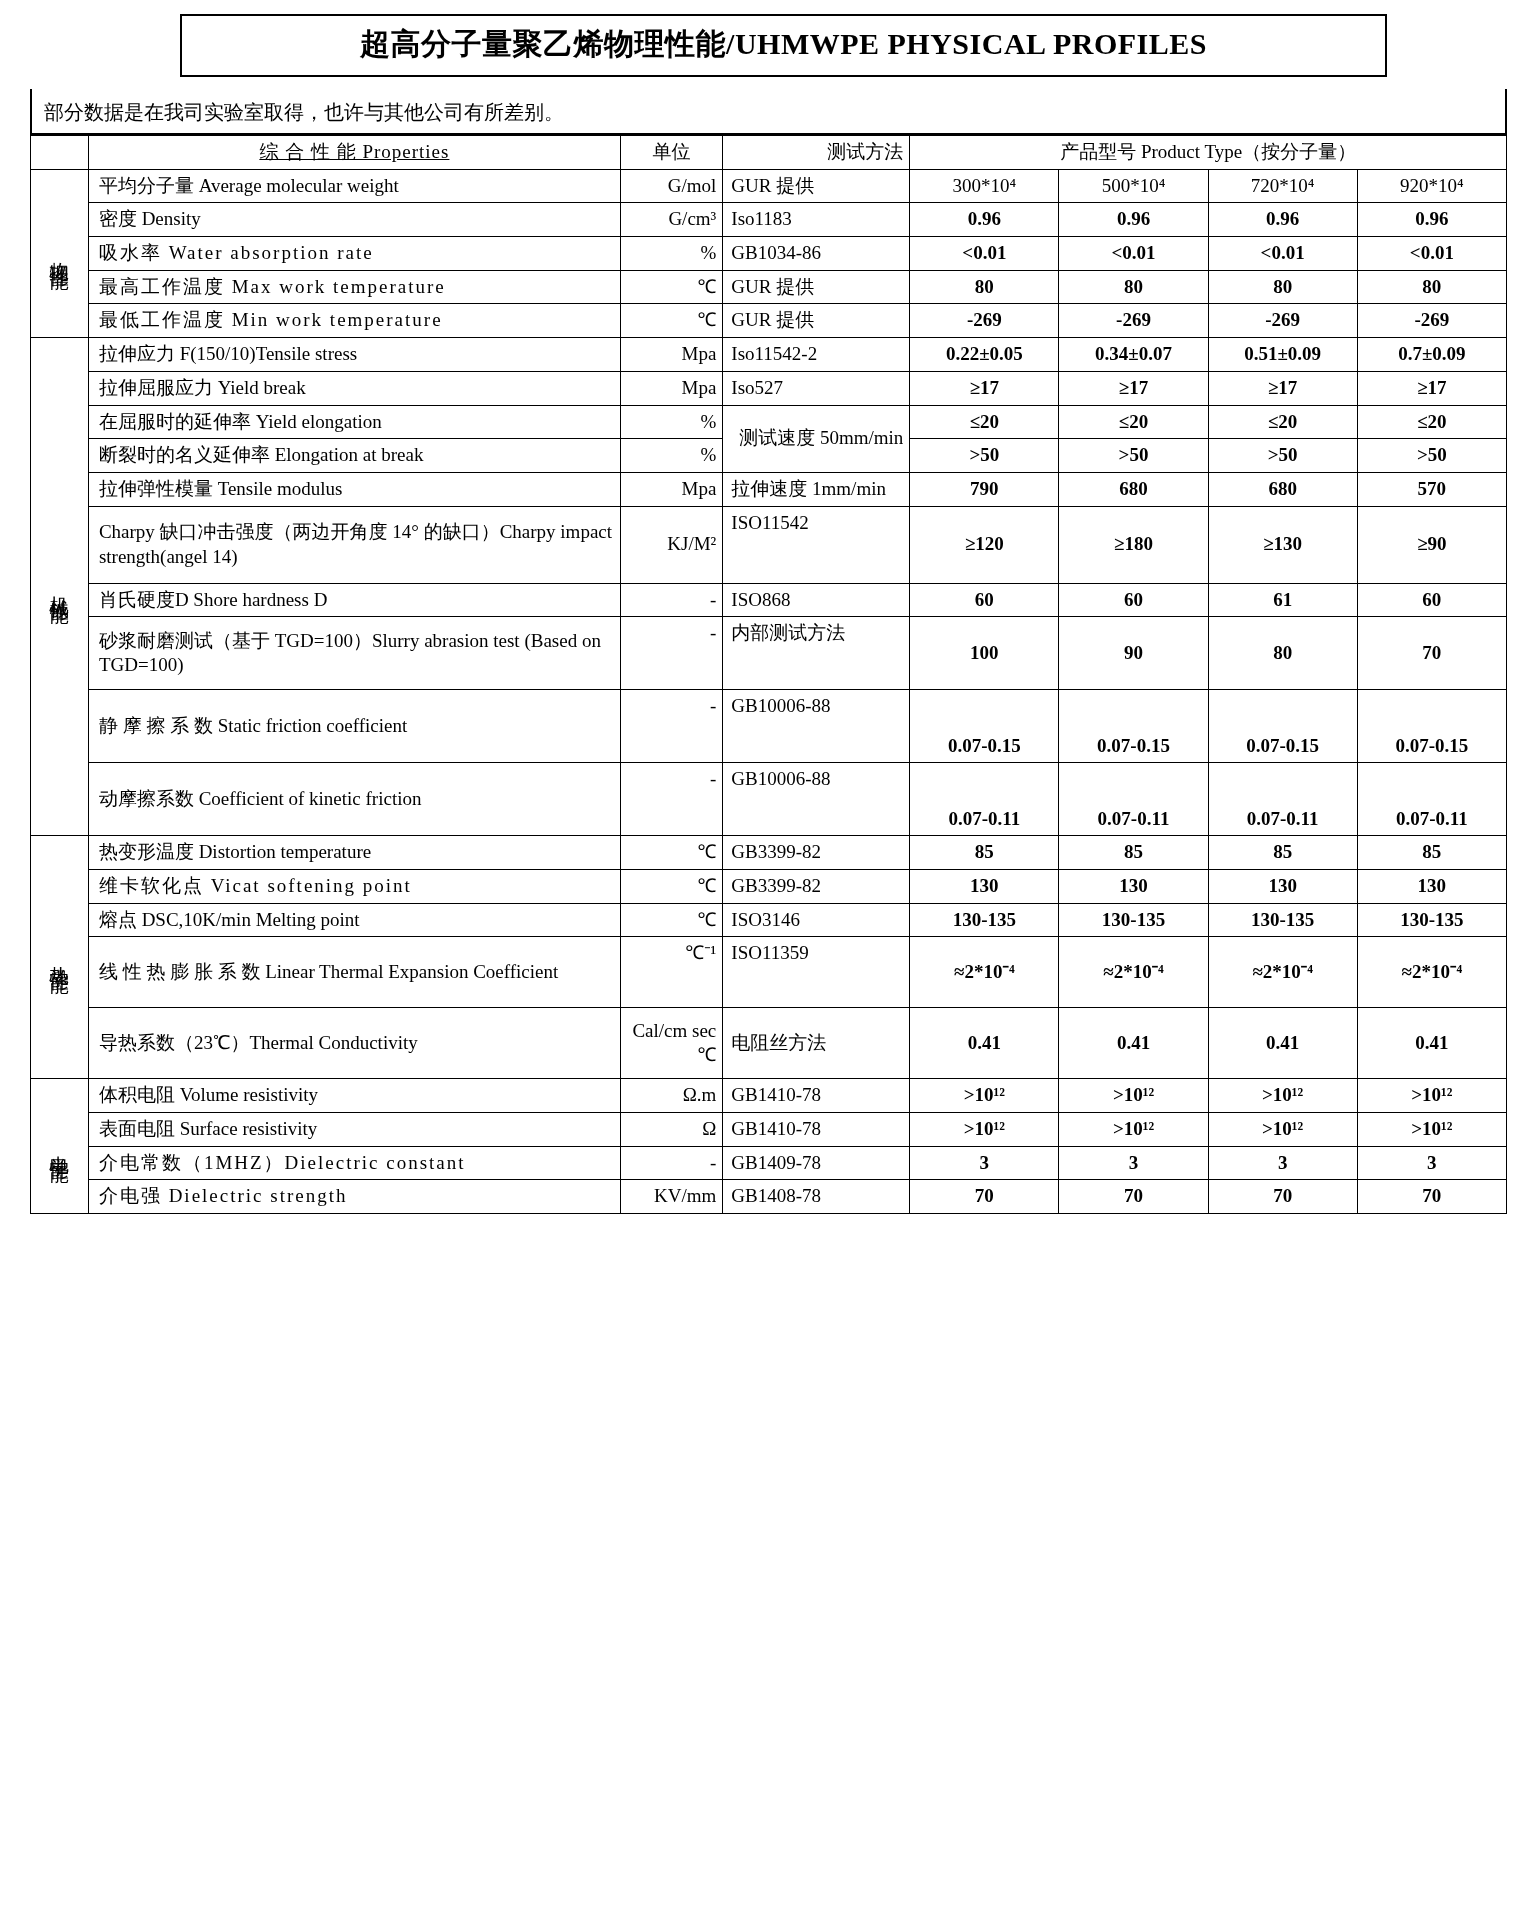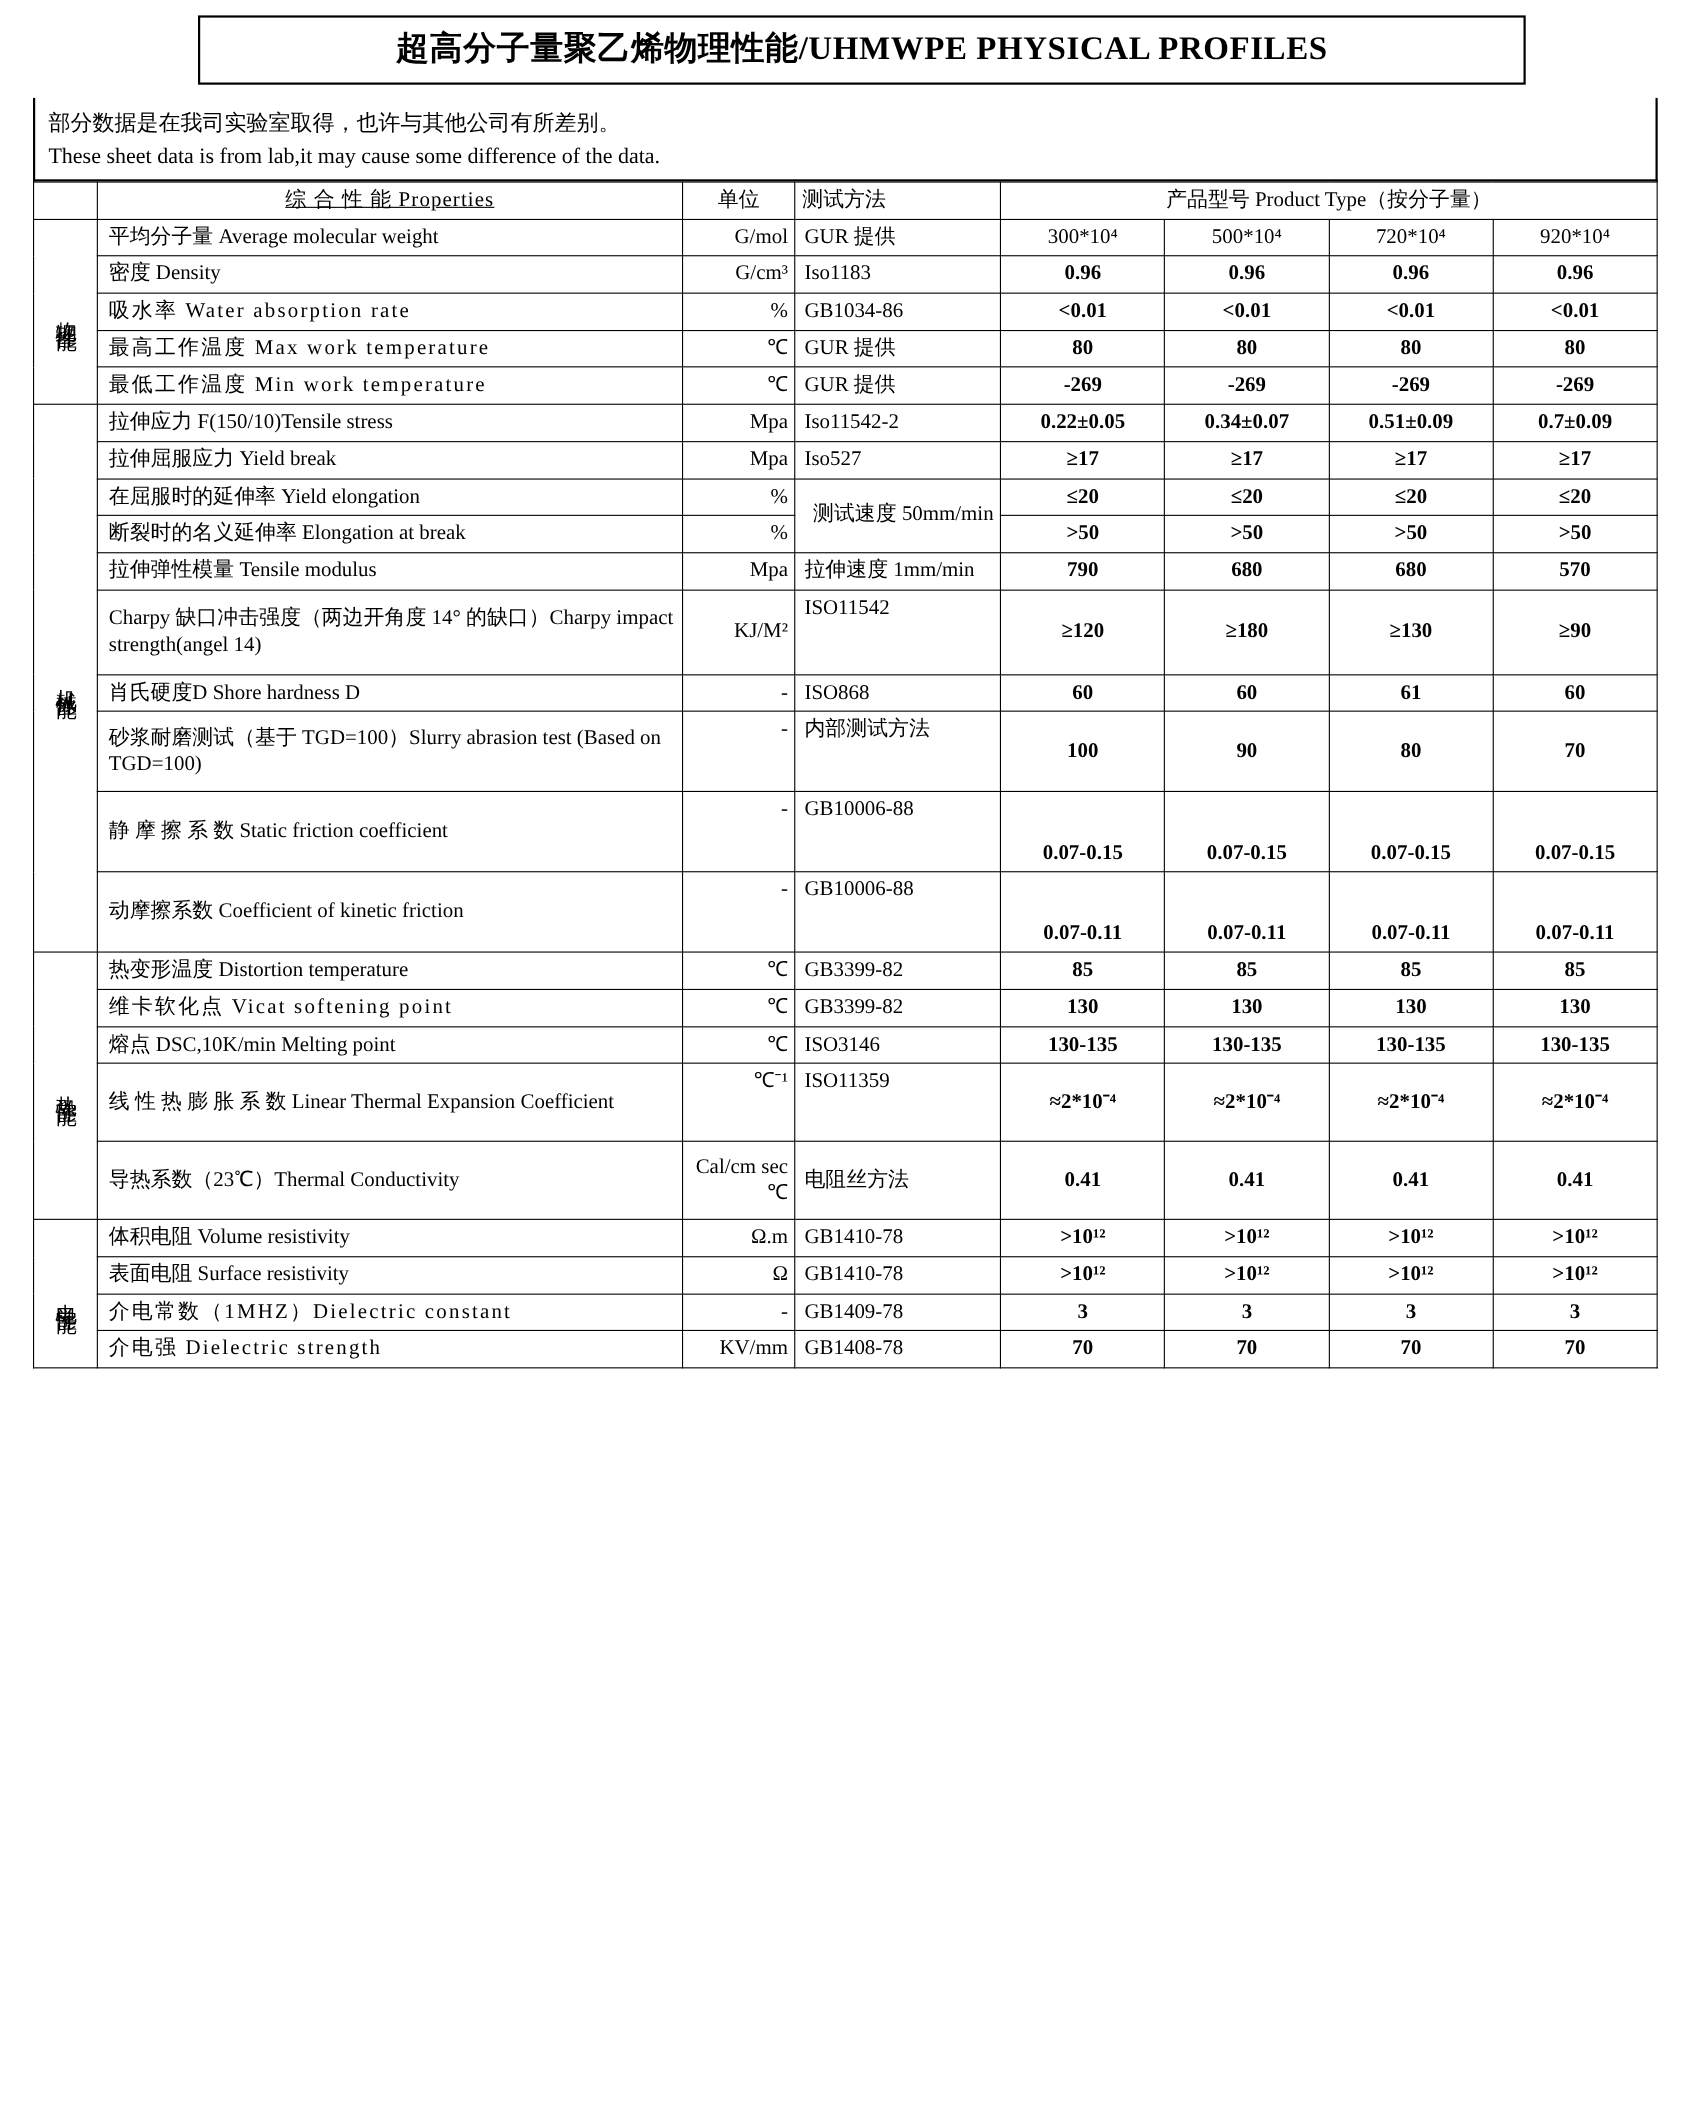--- a/index.html
+++ b/index.html
@@ -111,40 +111,39 @@
 <body>
 
 <div class="page">
 
   <div class="title-box">
     <div class="title">超高分子量聚乙烯物理性能/UHMWPE PHYSICAL PROFILES</div>
   </div>
 
   <div class="note-box">
     <div class="note-line">部分数据是在我司实验室取得，也许与其他公司有所差别。</div>
-    <div class="note-line">These sheet data is from lab,it may cause some difference of the data.</div>
   </div>
 
   <table class="main">
     <colgroup>
       <col style="width:52px">
       <col style="width:478px">
       <col style="width:92px">
       <col style="width:168px">
       <col style="width:134px">
       <col style="width:134px">
       <col style="width:134px">
       <col style="width:134px">
     </colgroup>
     <thead>
       <tr>
         <td class="grp"></td>
         <td class="hdr hdr-prop">综 合 性 能    Properties</td>
         <td class="hdr">单位</td>
-        <td class="hdr" style="text-align:left">测试方法</td>
+        <td class="hdr" style="text-align:right">测试方法</td>
         <td class="hdr" colspan="4">产品型号 Product Type（按分子量）</td>
       </tr>
     </thead>
     <tbody>
 
       <tr>
         <td class="grp" rowspan="5">
             <span>物理性能</span>
           </td>
         <td class="prop">平均分子量 Average molecular weight</td>

